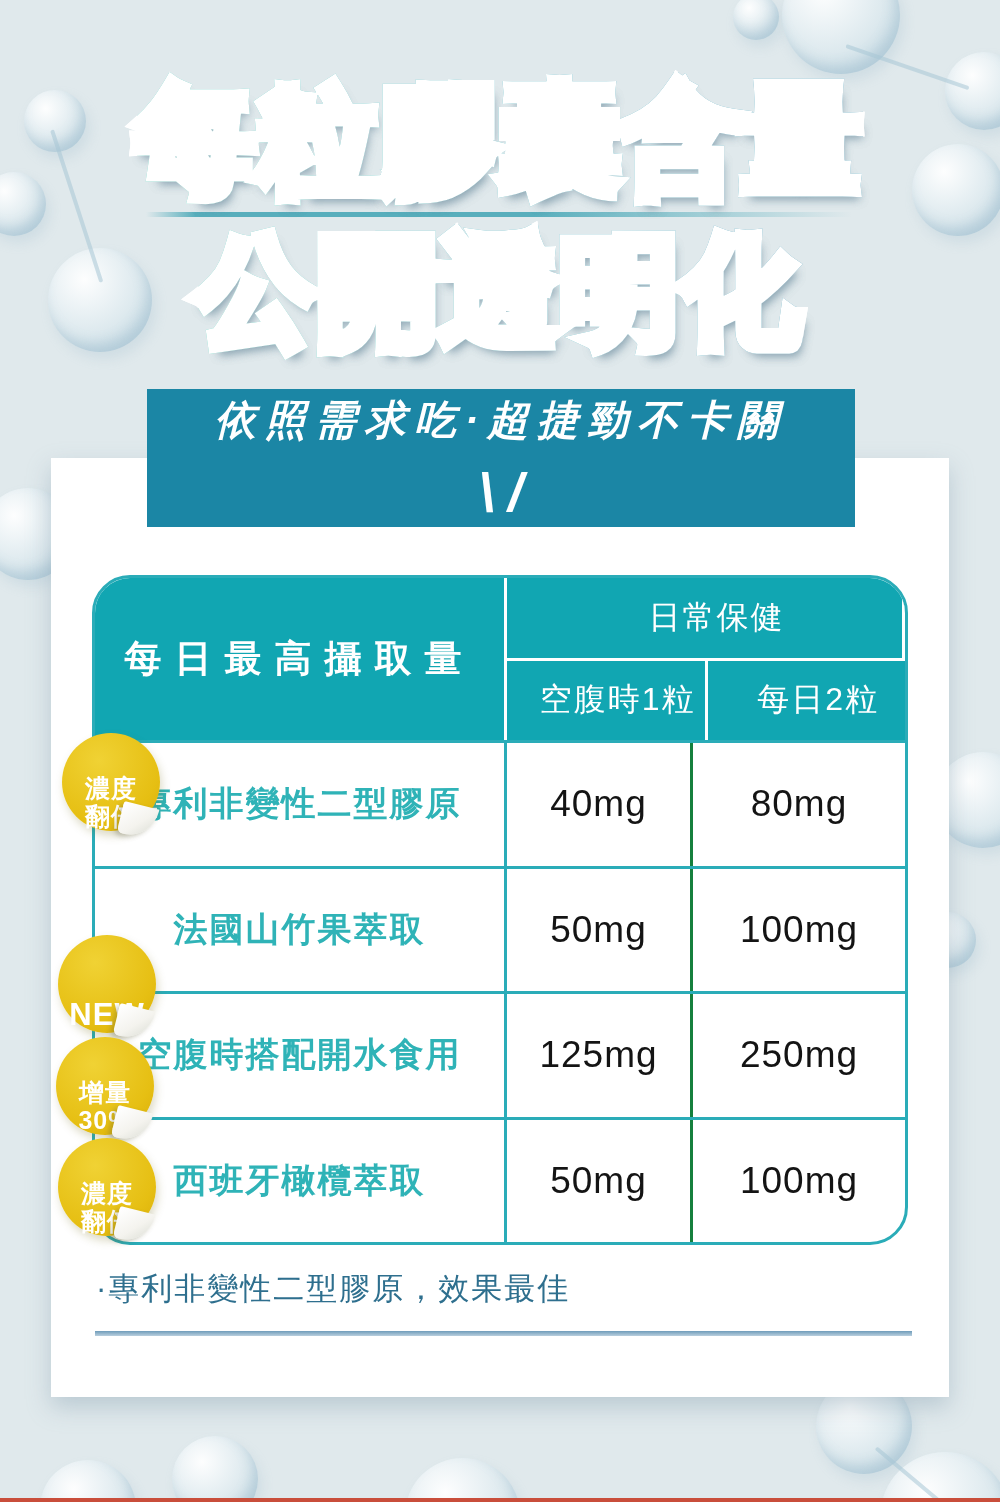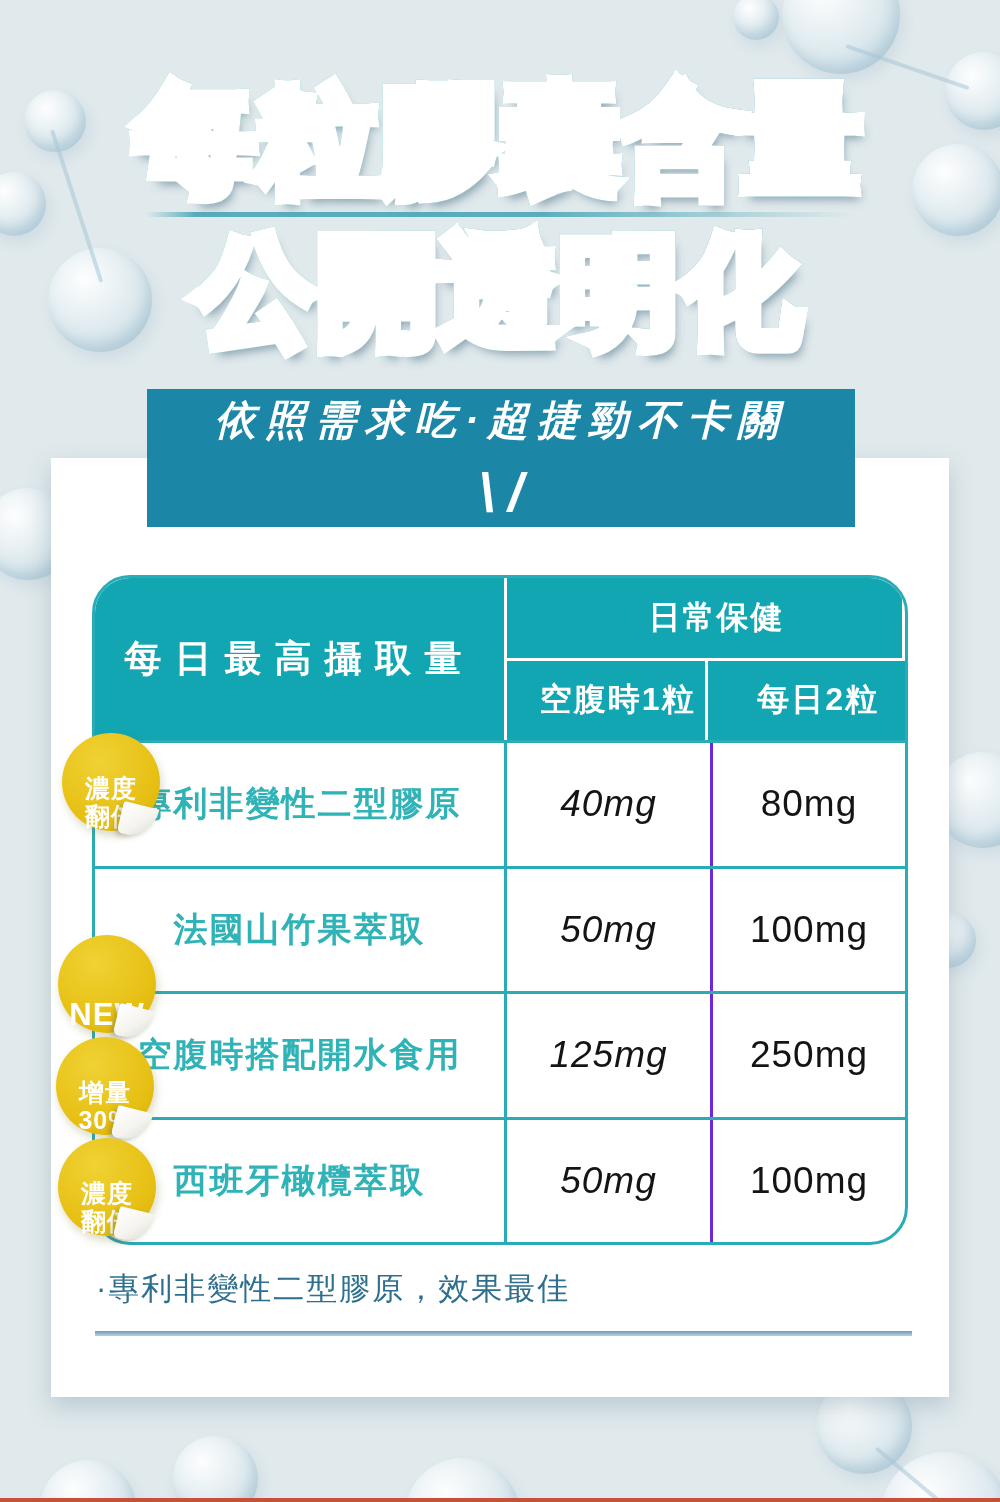--- a/index.html
+++ b/index.html
@@ -41,28 +41,28 @@
     border:3px solid #2aacb8;border-radius:38px;overflow:hidden;background:#fff;
     display:flex;flex-direction:column;box-sizing:border-box;}
   .thead{height:162px;flex:0 0 auto;background:#11a6b2;display:flex;color:#fff;}
   .th-corner{width:412px;box-sizing:border-box;border-right:3px solid #fff;
     display:flex;align-items:center;justify-content:center;
     font-size:37px;font-weight:bold;letter-spacing:13px;}
   .th-cols{flex:1;display:flex;flex-direction:column;}
   .th-row{flex:1;display:flex;}
   .th-row.b-top{border-top:3px solid #fff;}
   .th-cell{flex:1;display:flex;align-items:center;justify-content:center;
-    font-size:32px;font-weight:bold;letter-spacing:2px;box-sizing:border-box;padding-left:24px;}
+    font-size:32px;font-weight:normal;letter-spacing:2px;box-sizing:border-box;padding-left:24px;}
   .th-cell.b-right{border-right:3px solid #fff;}
   .tbody{flex:1;display:flex;flex-direction:column;}
   .trow{flex:1;display:flex;border-top:3px solid #2aacb8;box-sizing:border-box;}
   .td{display:flex;align-items:center;justify-content:center;box-sizing:border-box;}
   .td.name{width:412px;border-right:3px solid #2aacb8;
     color:#2fb3b7;font-weight:bold;font-size:34px;letter-spacing:2px;}
-  .td.val1{width:206px;border-right:3px solid #6d28d9;font-style:italic;}
+  .td.val1{width:186px;border-right:3px solid #15803d;}
   .td.val2{flex:1;}
   .td.val1,.td.val2{color:#141414;font-size:37px;letter-spacing:1px;}
   
   .badge{position:absolute;width:98px;height:98px;border-radius:50%;z-index:4;
     background:radial-gradient(circle at 38% 28%, #f0d234, #e6bf13 65%, #d8ac06);
     box-shadow:2px 5px 8px rgba(120,110,30,0.25);
     display:flex;align-items:flex-end;justify-content:center;text-align:center;}
   .badge::after{content:"";position:absolute;right:4px;bottom:-6px;width:36px;height:32px;
     background:linear-gradient(135deg,#ffffff 5%,#f4f3ee 55%,#d6d9d0 100%);
     border-radius:2px 0 30px 6px;transform:rotate(14deg);

